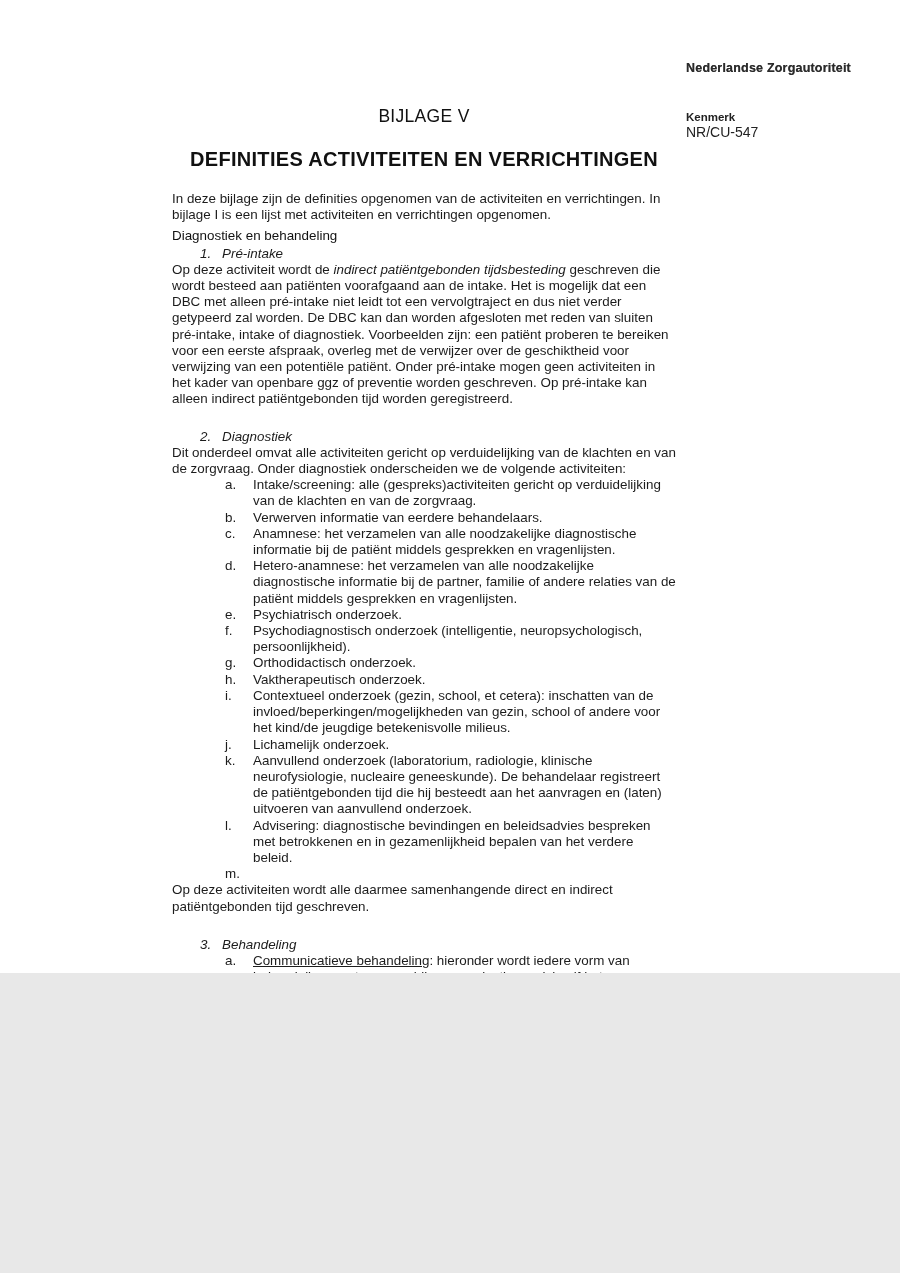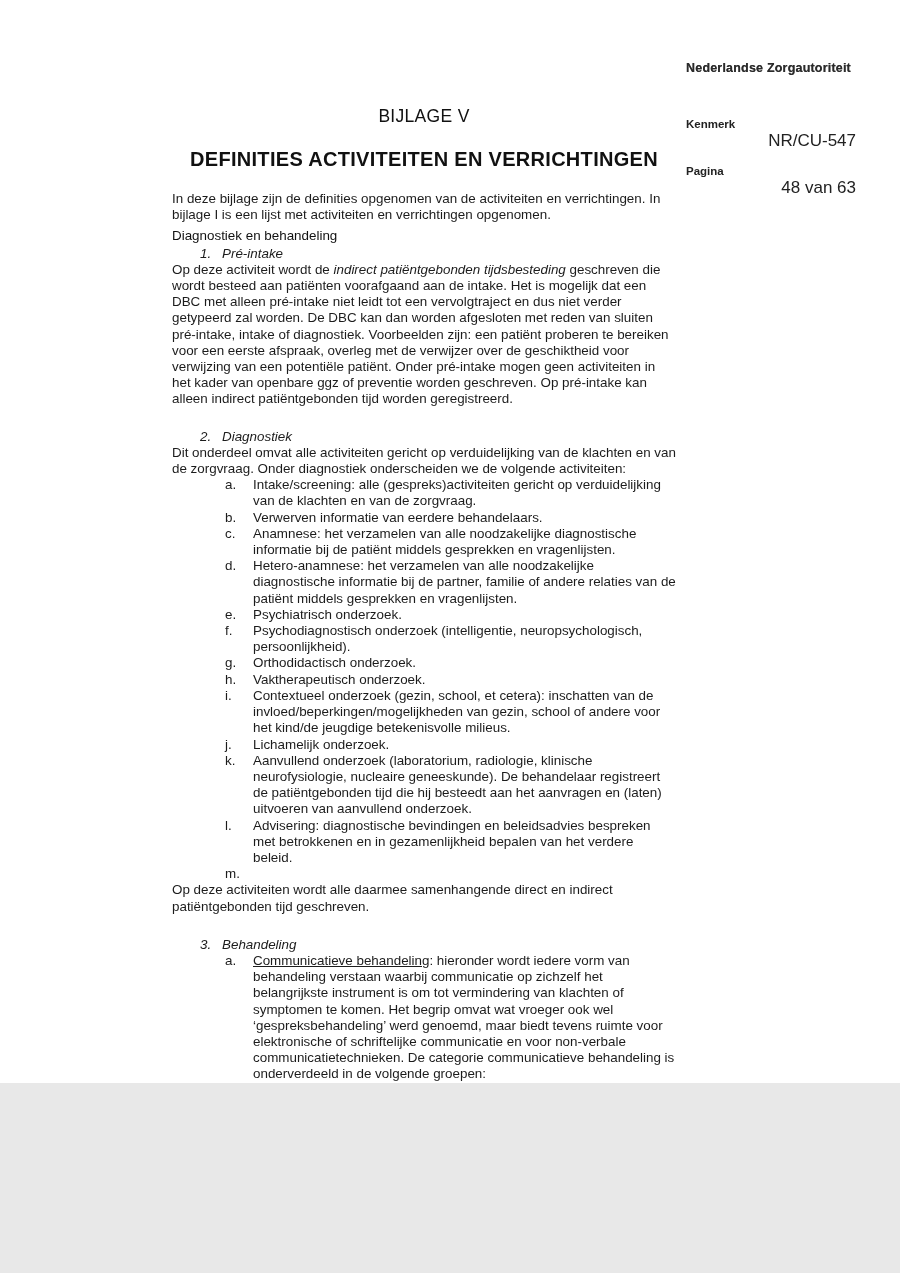--- a/index.html
+++ b/index.html
@@ -1,36 +1,36 @@
 <!DOCTYPE html>
 <html><head>
 <meta charset="utf-8">
 <style>
   html,body{margin:0;padding:0;background:#e8e8e8;}
   .page{
     position:relative;
-    width:900px;height:1083px;
+    width:900px;height:973px;
     background:#ffffff;
     font-family:"Liberation Sans","DejaVu Sans",sans-serif;
     color:#1c1c1c;
     overflow:hidden;
     margin:0 auto;
   }
   
   .logo{
     position:absolute;top:61px;left:686px;
     font-size:12.5px;font-weight:bold;color:#2b2b2b;
     letter-spacing:0.2px;
     text-shadow:0 0 0.6px #555;
   }
   
-  .sidebar{position:absolute;top:118px;left:686px;width:170px;}
+  .sidebar{position:absolute;top:111px;left:686px;width:170px;}
   .meta-group{margin-bottom:14px;}
   .meta-label{font-size:11.5px;font-weight:bold;color:#222;margin-bottom:1px;}
-  .meta-value{font-size:17px;color:#222;text-align:right;}
+  .meta-value{font-size:14px;color:#222;}
   
   .main{
     position:absolute;top:106px;left:172px;width:504px;
     font-size:13.4px;line-height:16.2px;
   }
   .doc-title{
     text-align:center;font-size:17.5px;font-weight:normal;
     letter-spacing:0.3px;line-height:21px;margin:0 0 22px 0;color:#111;
   }
   .doc-subtitle{
@@ -54,24 +54,20 @@
 <body>
 
 <div class="page">
 
   <div class="logo">Nederlandse Zorgautoriteit</div>
 
   <div class="sidebar">
     <div class="meta-group">
       <div class="meta-label">Kenmerk</div>
       <div class="meta-value">NR/CU-547</div>
-    </div>
-    <div class="meta-group">
-      <div class="meta-label">Pagina</div>
-      <div class="meta-value">48 van 63</div>
     </div>
   </div>
 
   <div class="main">
 
     <div class="doc-title">BIJLAGE V</div>
     <div class="doc-subtitle">DEFINITIES ACTIVITEITEN EN VERRICHTINGEN</div>
 
     <p class="para">In deze bijlage zijn de definities opgenomen van de activiteiten en verrichtingen. In bijlage I is een lijst met activiteiten en verrichtingen opgenomen.</p>
 

